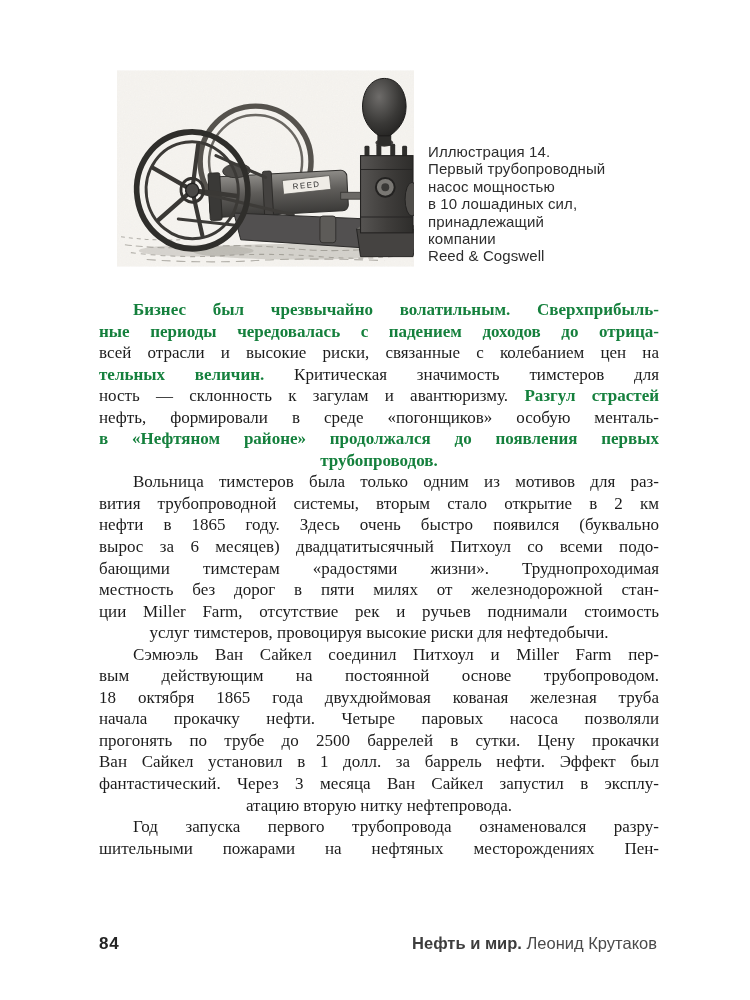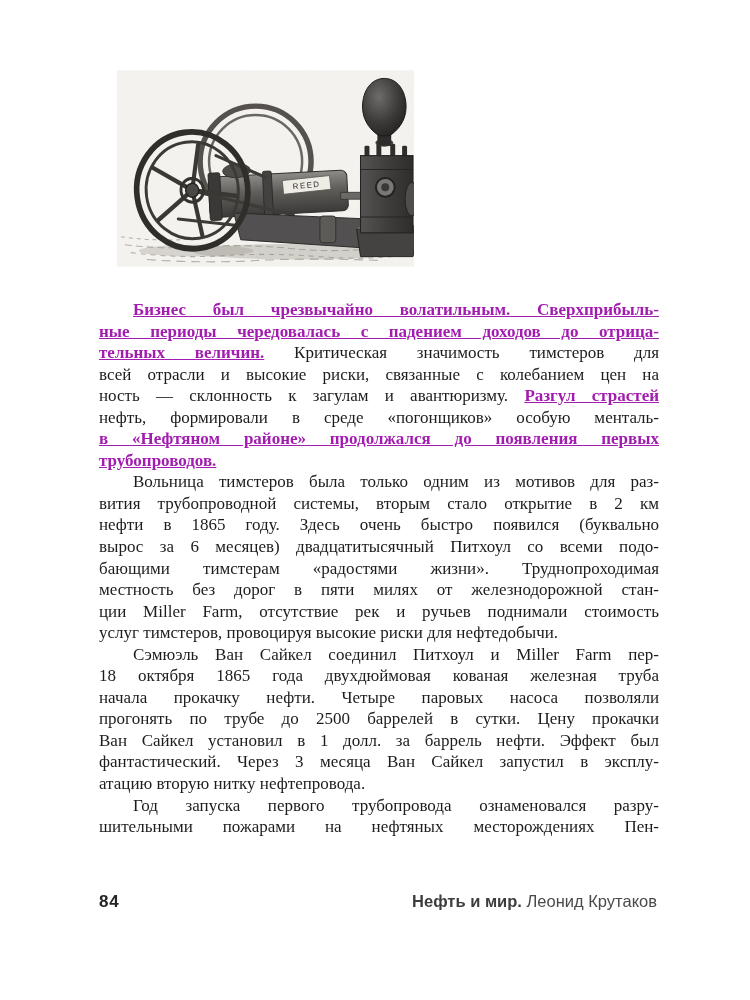--- a/index.html
+++ b/index.html
@@ -15,26 +15,26 @@
     position:absolute; left:428px; top:143px; width:240px;
     font-family:"Liberation Sans", sans-serif;
     font-size:15px; line-height:17.4px; color:#2d2d2d; font-weight:500;
     letter-spacing:0.1px;
   }
   .cap-line { white-space:nowrap; }
   .body-text {
     position:absolute; left:99px; top:299px; width:560px;
     font-size:17px; line-height:21.55px; color:#1c1c1c;
   }
-  .line { height:21.55px; overflow:hidden; }
+  .line { height:21.55px; overflow:hidden;text-align:center; }
   .line.j { text-align:justify; text-align-last:justify; }
   .line.first { text-indent:34px; }
-  .line b { font-weight:bold; color:#a21caf;text-decoration:underline; }
+  .line b { font-weight:bold; color:#15803d; }
   .footer {
-    position:absolute; left:99px; top:892px; width:558px;
+    position:absolute; left:99px; top:934px; width:558px;
     display:flex; justify-content:space-between; align-items:baseline;
     font-family:"Liberation Sans", sans-serif;
   }
   .page-num {
     font-weight:700; font-size:17px; color:#242424; letter-spacing:0.8px;
   }
   .running-title { font-size:16.5px; color:#4a4a4a; white-space:nowrap; }
   .running-title .rt-bold { font-weight:700; color:#3d3d3d;margin-left:45px; }
 </style>
 </head>
@@ -141,39 +141,49 @@
       </g>
 
       <g>
         <ellipse cx="270" cy="73" rx="9" ry="4" fill="#44423f"></ellipse>
         <rect x="263" y="64" width="14" height="12" fill="#2e2d2b"></rect>
         <path d="M270,8 c13,0 22,12 22,29 c0,15 -10,25 -17,29 l-10,0 c-7,-4 -17,-14 -17,-29 c0,-17 9,-29 22,-29 z" fill="url(#ballGrad)" stroke="#1b1a19" stroke-width="1"></path>
       </g>
     </svg>
   </div>
 
+  <div class="figure-caption">
+      <div class="cap-line">Иллюстрация 14.</div>
+      <div class="cap-line">Первый трубопроводный</div>
+      <div class="cap-line">насос мощностью</div>
+      <div class="cap-line">в 10 лошадиных сил,</div>
+      <div class="cap-line">принадлежащий</div>
+      <div class="cap-line">компании</div>
+      <div class="cap-line">Reed &amp; Cogswell</div>
+    </div>
 
   <div class="body-text">
       <div class="line j first"><b>Бизнес был чрезвычайно волатильным. Сверхприбыль-</b></div>
       <div class="line j"><b>ные периоды чередовалась с падением доходов до отрица-</b></div>
+      <div class="line j"><span>всей отрасли и высокие риски, связанные с колебанием цен на</span></div>
       <div class="line j"><b>тельных величин.</b><span> Критическая значимость тимстеров для</span></div>
-      <div class="line j"><span>всей отрасли и высокие риски, связанные с колебанием цен на</span></div>
       <div class="line j"><span>ность — склонность к загулам и авантюризму. </span><b>Разгул страстей</b></div>
       <div class="line j"><span>нефть, формировали в среде «погонщиков» особую менталь-</span></div>
       <div class="line j"><b>в «Нефтяном районе» продолжался до появления первых</b></div>
       <div class="line"><b>трубопроводов.</b></div>
       <div class="line j first"><span>Вольница тимстеров была только одним из мотивов для раз-</span></div>
       <div class="line j"><span>вития трубопроводной системы, вторым стало открытие в 2 км</span></div>
       <div class="line j"><span>нефти в 1865 году. Здесь очень быстро появился (буквально</span></div>
       <div class="line j"><span>вырос за 6 месяцев) двадцатитысячный Питхоул со всеми подо-</span></div>
       <div class="line j"><span>бающими тимстерам «радостями жизни». Труднопроходимая</span></div>
       <div class="line j"><span>местность без дорог в пяти милях от железнодорожной стан-</span></div>
       <div class="line j"><span>ции Miller Farm, отсутствие рек и ручьев поднимали стоимость</span></div>
       <div class="line"><span>услуг тимстеров, провоцируя высокие риски для нефтедобычи.</span></div>
       <div class="line j first"><span>Сэмюэль Ван Сайкел соединил Питхоул и Miller Farm пер-</span></div>
+      <div class="line j"><span>вым действующим на постоянной основе трубопроводом.</span></div>
       <div class="line j"><span>18 октября 1865 года двухдюймовая кованая железная труба</span></div>
       <div class="line j"><span>начала прокачку нефти. Четыре паровых насоса позволяли</span></div>
       <div class="line j"><span>прогонять по трубе до 2500 баррелей в сутки. Цену прокачки</span></div>
       <div class="line j"><span>Ван Сайкел установил в 1 долл. за баррель нефти. Эффект был</span></div>
       <div class="line j"><span>фантастический. Через 3 месяца Ван Сайкел запустил в эксплу-</span></div>
       <div class="line"><span>атацию вторую нитку нефтепровода.</span></div>
       <div class="line j first"><span>Год запуска первого трубопровода ознаменовался разру-</span></div>
       <div class="line j"><span>шительными пожарами на нефтяных месторождениях Пен-</span></div>
     </div>
 

